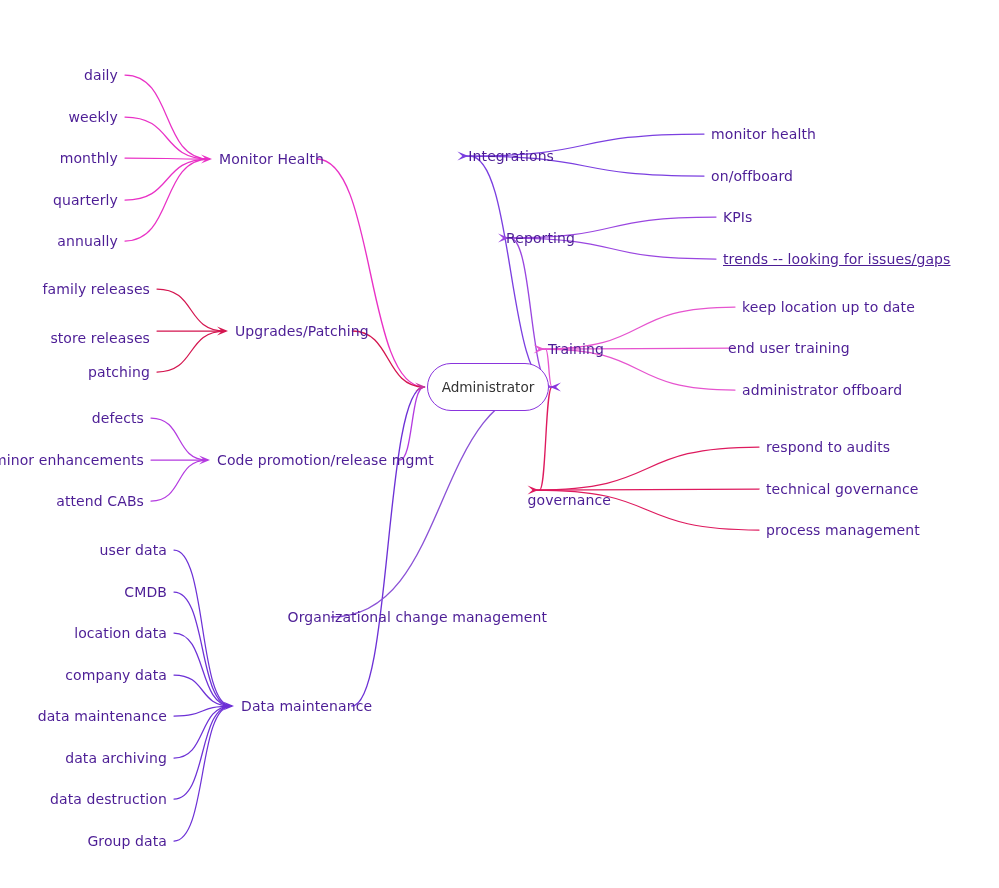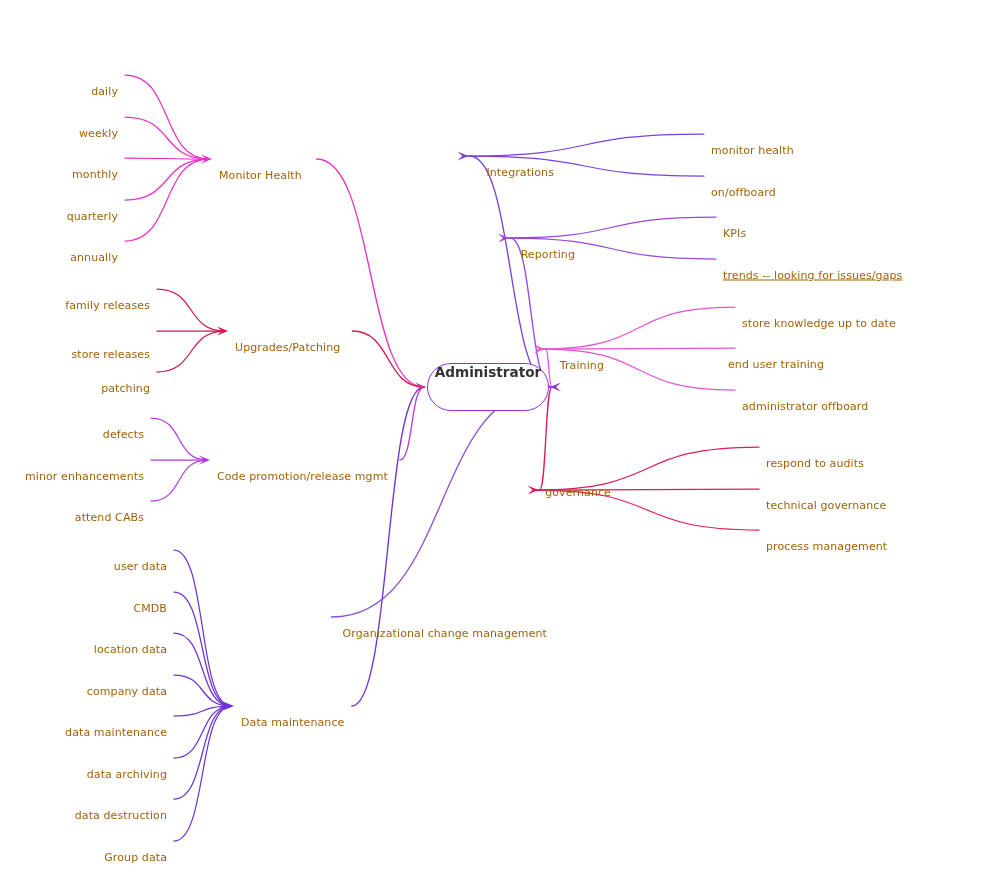--- a/index.html
+++ b/index.html
@@ -21,43 +21,41 @@
   #edge-layer {
     position: absolute;
     left: 0;
     top: 0;
     width: 999px;
     height: 888px;
     pointer-events: none;
   }
   .node-label {
     position: absolute;
-    font-size: 11px;
+    font-size: 14px;
     line-height: 1;
-    color: #a16207;
+    color: #4c1d95;
     white-space: nowrap;
     letter-spacing: 0.1px;
-    margin-top: 16px;
   }
   .node-label.anchor-end {
     transform: translate(-100%, -50%);
   }
   .node-label.anchor-start {
     transform: translate(0, -50%);
   }
   .root-node {
     position: absolute;
     box-sizing: border-box;
     border: 1.4px solid #8a35dd;
     border-radius: 24px;
     background: #ffffff;
     display: flex;
-    align-items: flex-start;
+    align-items: center;
     justify-content: center;
-    font-weight: bold;
   }
   .root-node .root-text {
     font-size: 13.6px;
     color: #333333;
     white-space: nowrap;
   }
 </style>
 </head>
 <body>
 
@@ -142,23 +140,23 @@
       <div class="node-label anchor-end" style="left: 167px; top: 758px;">data archiving</div>
       <div class="node-label anchor-end" style="left: 167px; top: 799px;">data destruction</div>
       <div class="node-label anchor-end" style="left: 167px; top: 841px;">Group data</div>
       <div class="node-label anchor-end" style="left: 554px; top: 156px;">Integrations</div>
       <div class="node-label anchor-start" style="left: 711px; top: 134px;">monitor health</div>
       <div class="node-label anchor-start" style="left: 711px; top: 176px;">on/offboard</div>
       <div class="node-label anchor-end" style="left: 575px; top: 238px;">Reporting</div>
       <div class="node-label anchor-start" style="left: 723px; top: 217px;">KPIs</div>
       <div class="node-label anchor-start" style="left: 723px; top: 259px; text-decoration: underline;">trends -- looking for issues/gaps</div>
       <div class="node-label anchor-end" style="left: 604px; top: 349px;">Training</div>
-      <div class="node-label anchor-start" style="left: 742px; top: 307px;">store knowledge up to date</div>
+      <div class="node-label anchor-start" style="left: 742px; top: 307px;">keep location up to date</div>
       <div class="node-label anchor-start" style="left: 728px; top: 348px;">end user training</div>
       <div class="node-label anchor-start" style="left: 742px; top: 390px;">administrator offboard</div>
-      <div class="node-label anchor-end" style="left: 611px; top: 476px;">governance</div>
+      <div class="node-label anchor-end" style="left: 611px; top: 500px;">governance</div>
       <div class="node-label anchor-start" style="left: 766px; top: 447px;">respond to audits</div>
       <div class="node-label anchor-start" style="left: 766px; top: 489px;">technical governance</div>
       <div class="node-label anchor-start" style="left: 766px; top: 530px;">process management</div>
       <div class="node-label anchor-end" style="left: 547px; top: 617px;">Organizational change management</div>
     </div>
 
 </div>
 
 </body></html>

